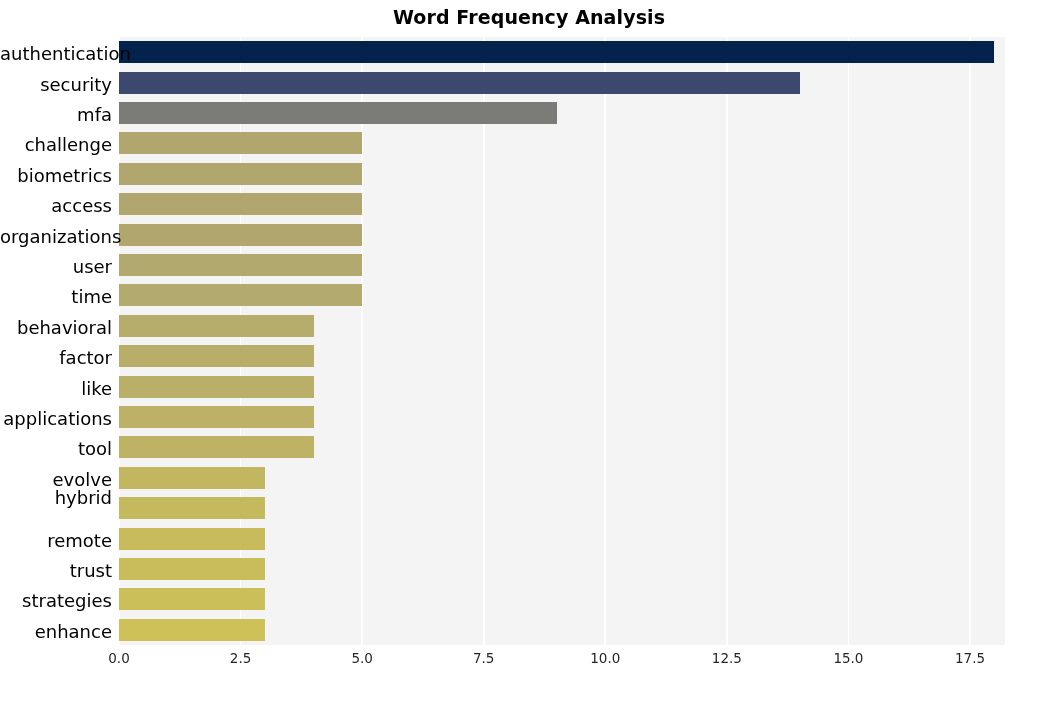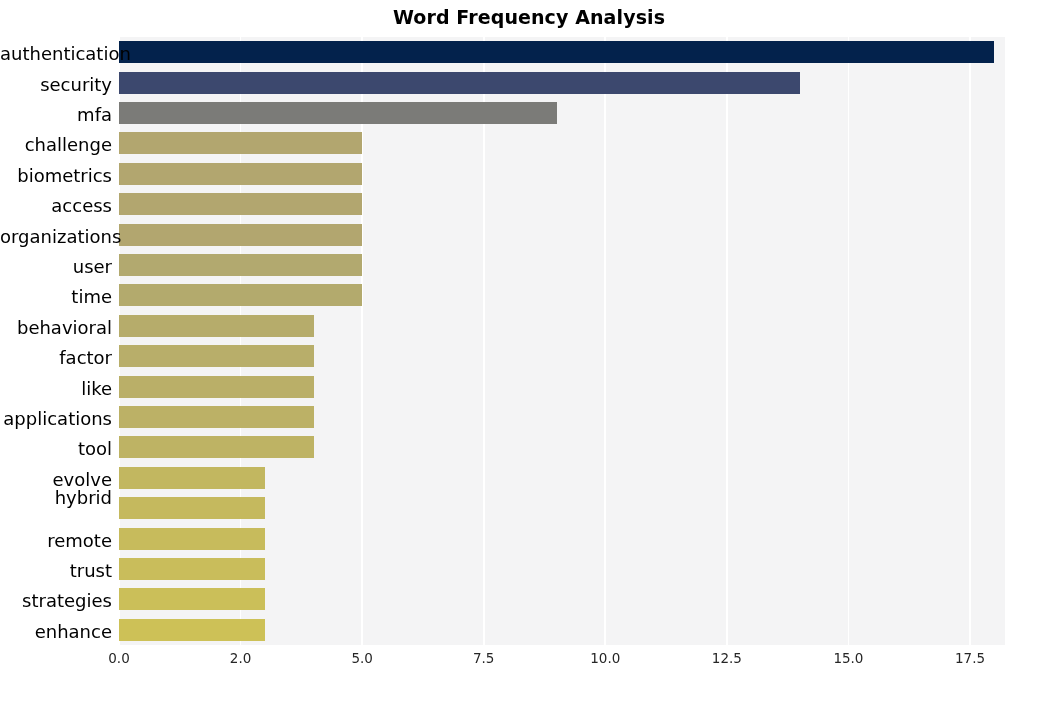--- a/index.html
+++ b/index.html
@@ -217,21 +217,21 @@
       <div class="y-tick" style="top: 401.4px;">tool</div>
       <div class="y-tick" style="top: 431.8px;">evolve</div>
       <div class="y-tick" style="top: 450px;">hybrid</div>
       <div class="y-tick" style="top: 492.6px;">remote</div>
       <div class="y-tick" style="top: 523px;">trust</div>
       <div class="y-tick" style="top: 553.4px;">strategies</div>
       <div class="y-tick" style="top: 583.8px;">enhance</div>
     </div>
   <div id="x-tick-layer">
       <div class="x-tick" style="left: 0px;">0.0</div>
-      <div class="x-tick" style="left: 121.57px;">2.0</div>
+      <div class="x-tick" style="left: 121.57px;">2.5</div>
       <div class="x-tick" style="left: 243.139px;">5.0</div>
       <div class="x-tick" style="left: 364.709px;">7.5</div>
       <div class="x-tick" style="left: 486.279px;">10.0</div>
       <div class="x-tick" style="left: 607.849px;">12.5</div>
       <div class="x-tick" style="left: 729.418px;">15.0</div>
       <div class="x-tick" style="left: 850.988px;">17.5</div>
     </div>
 
 
 </div>

